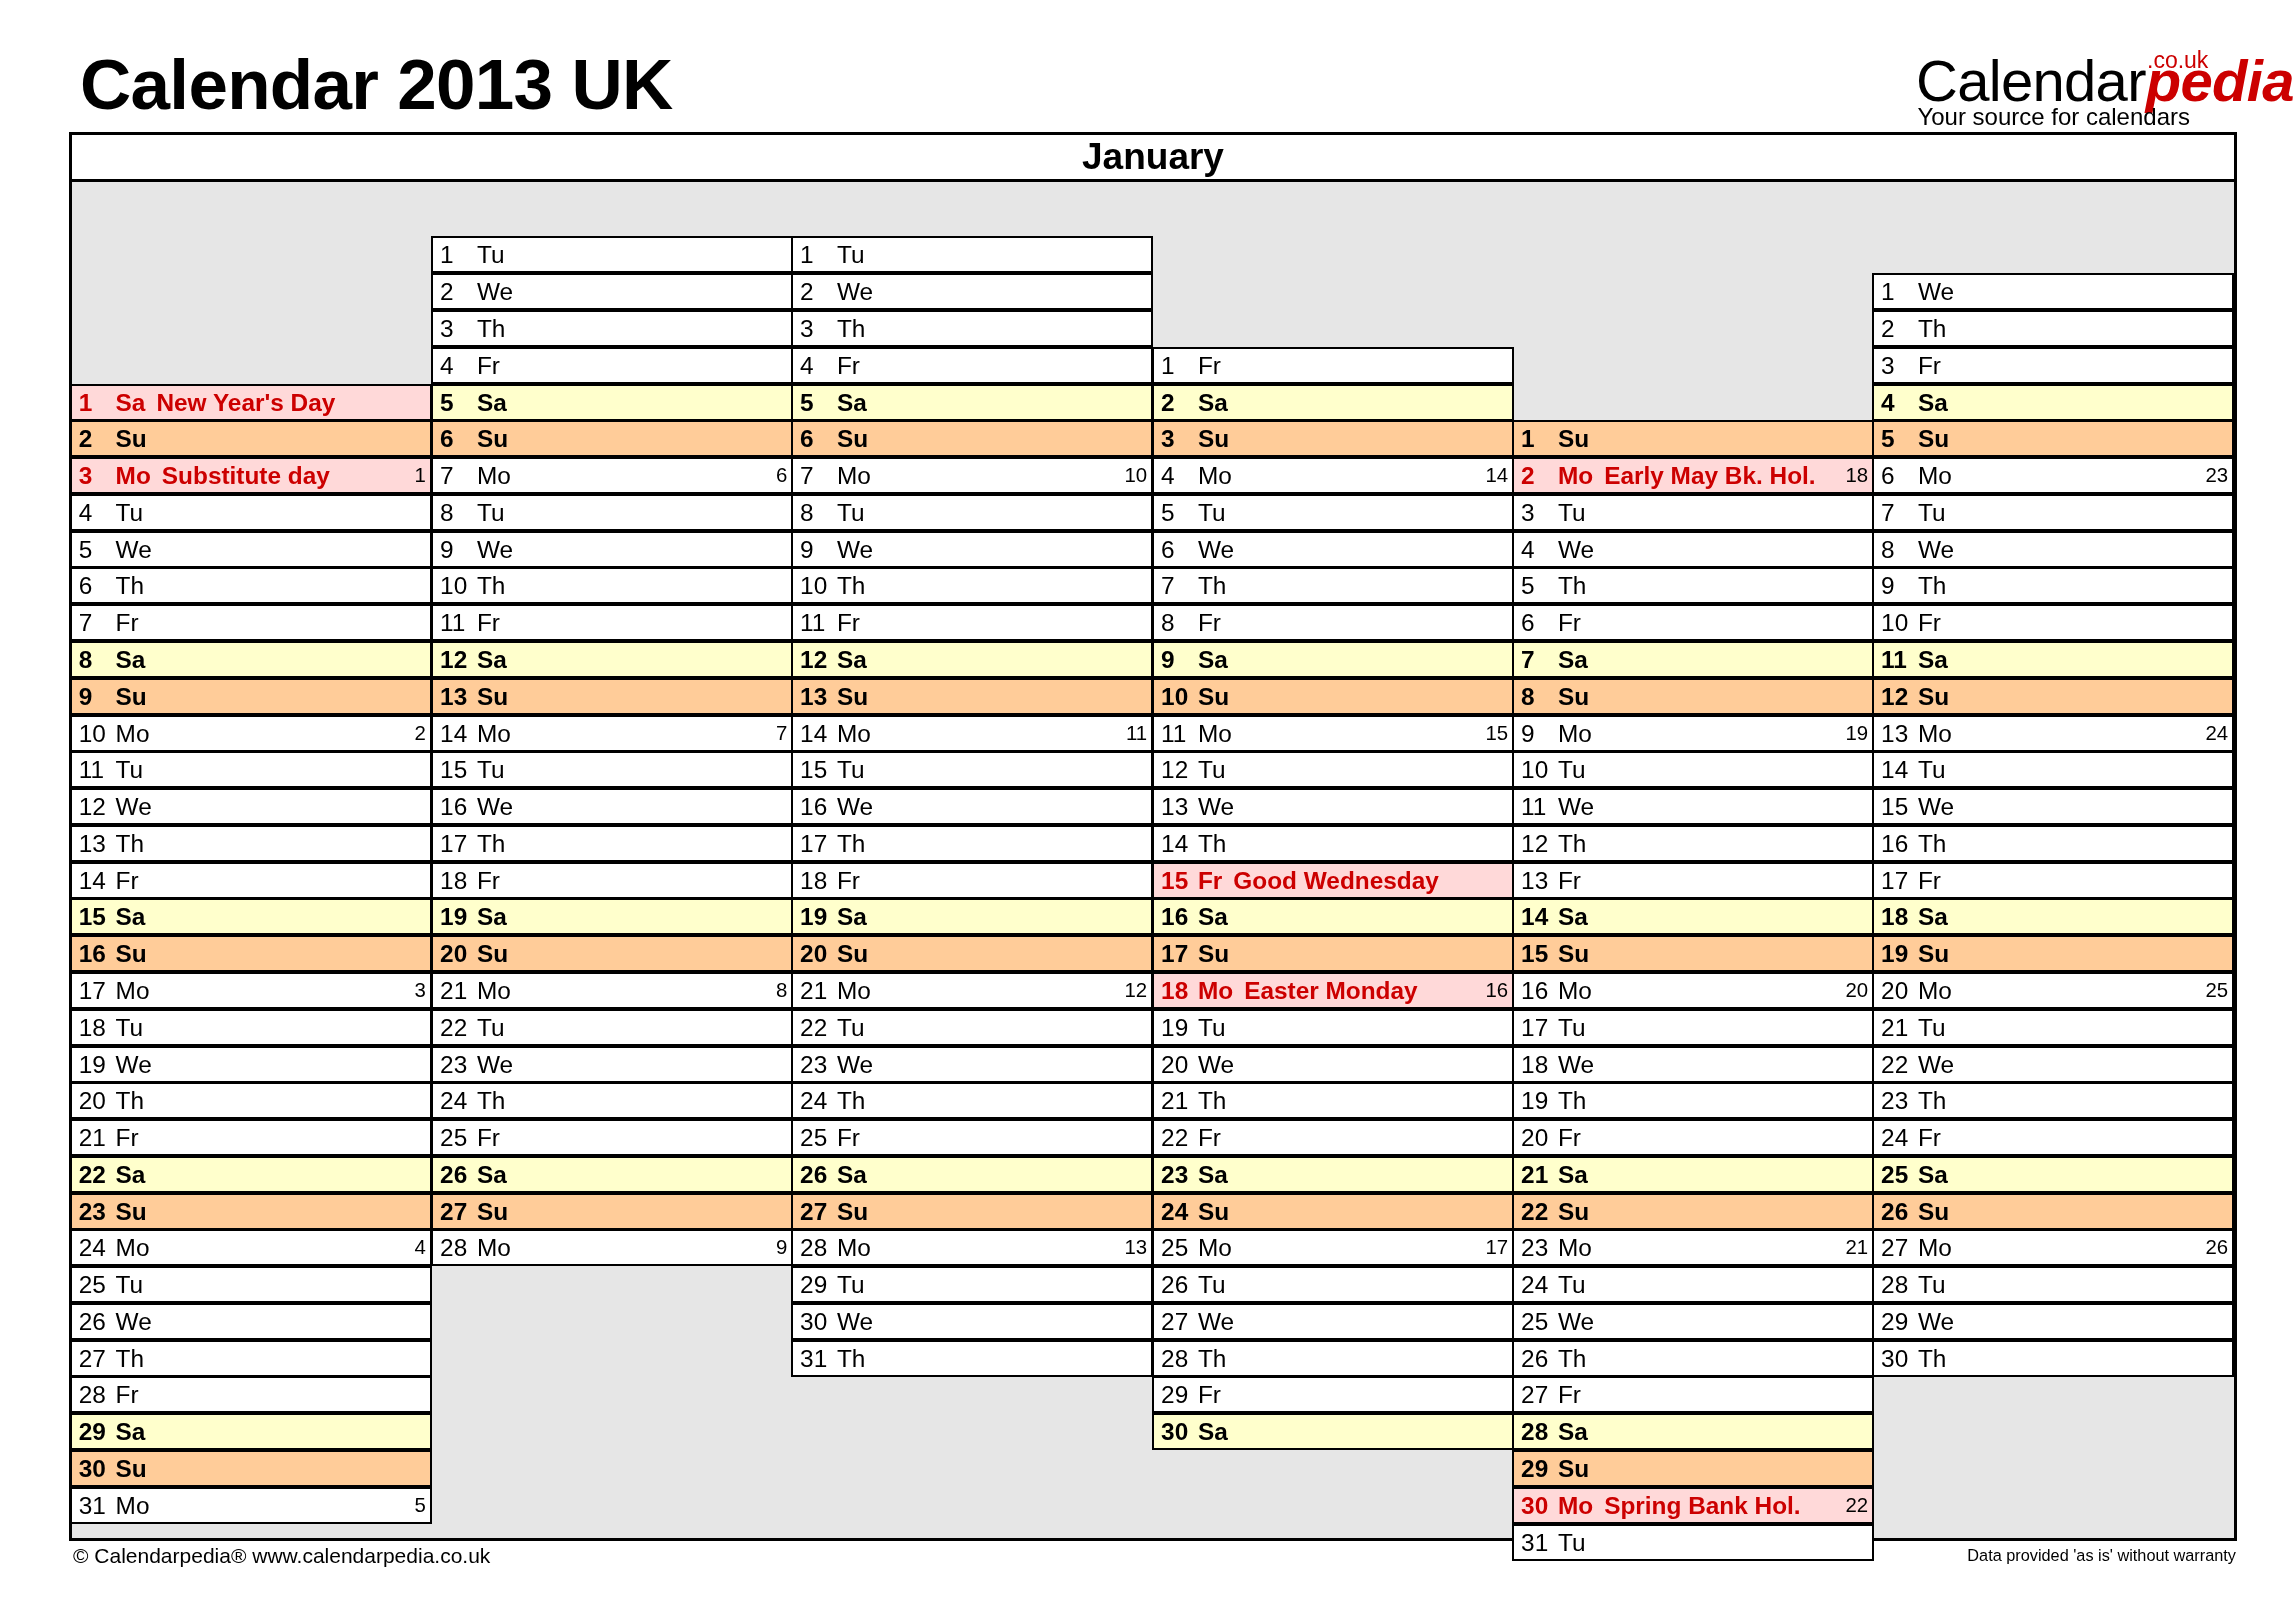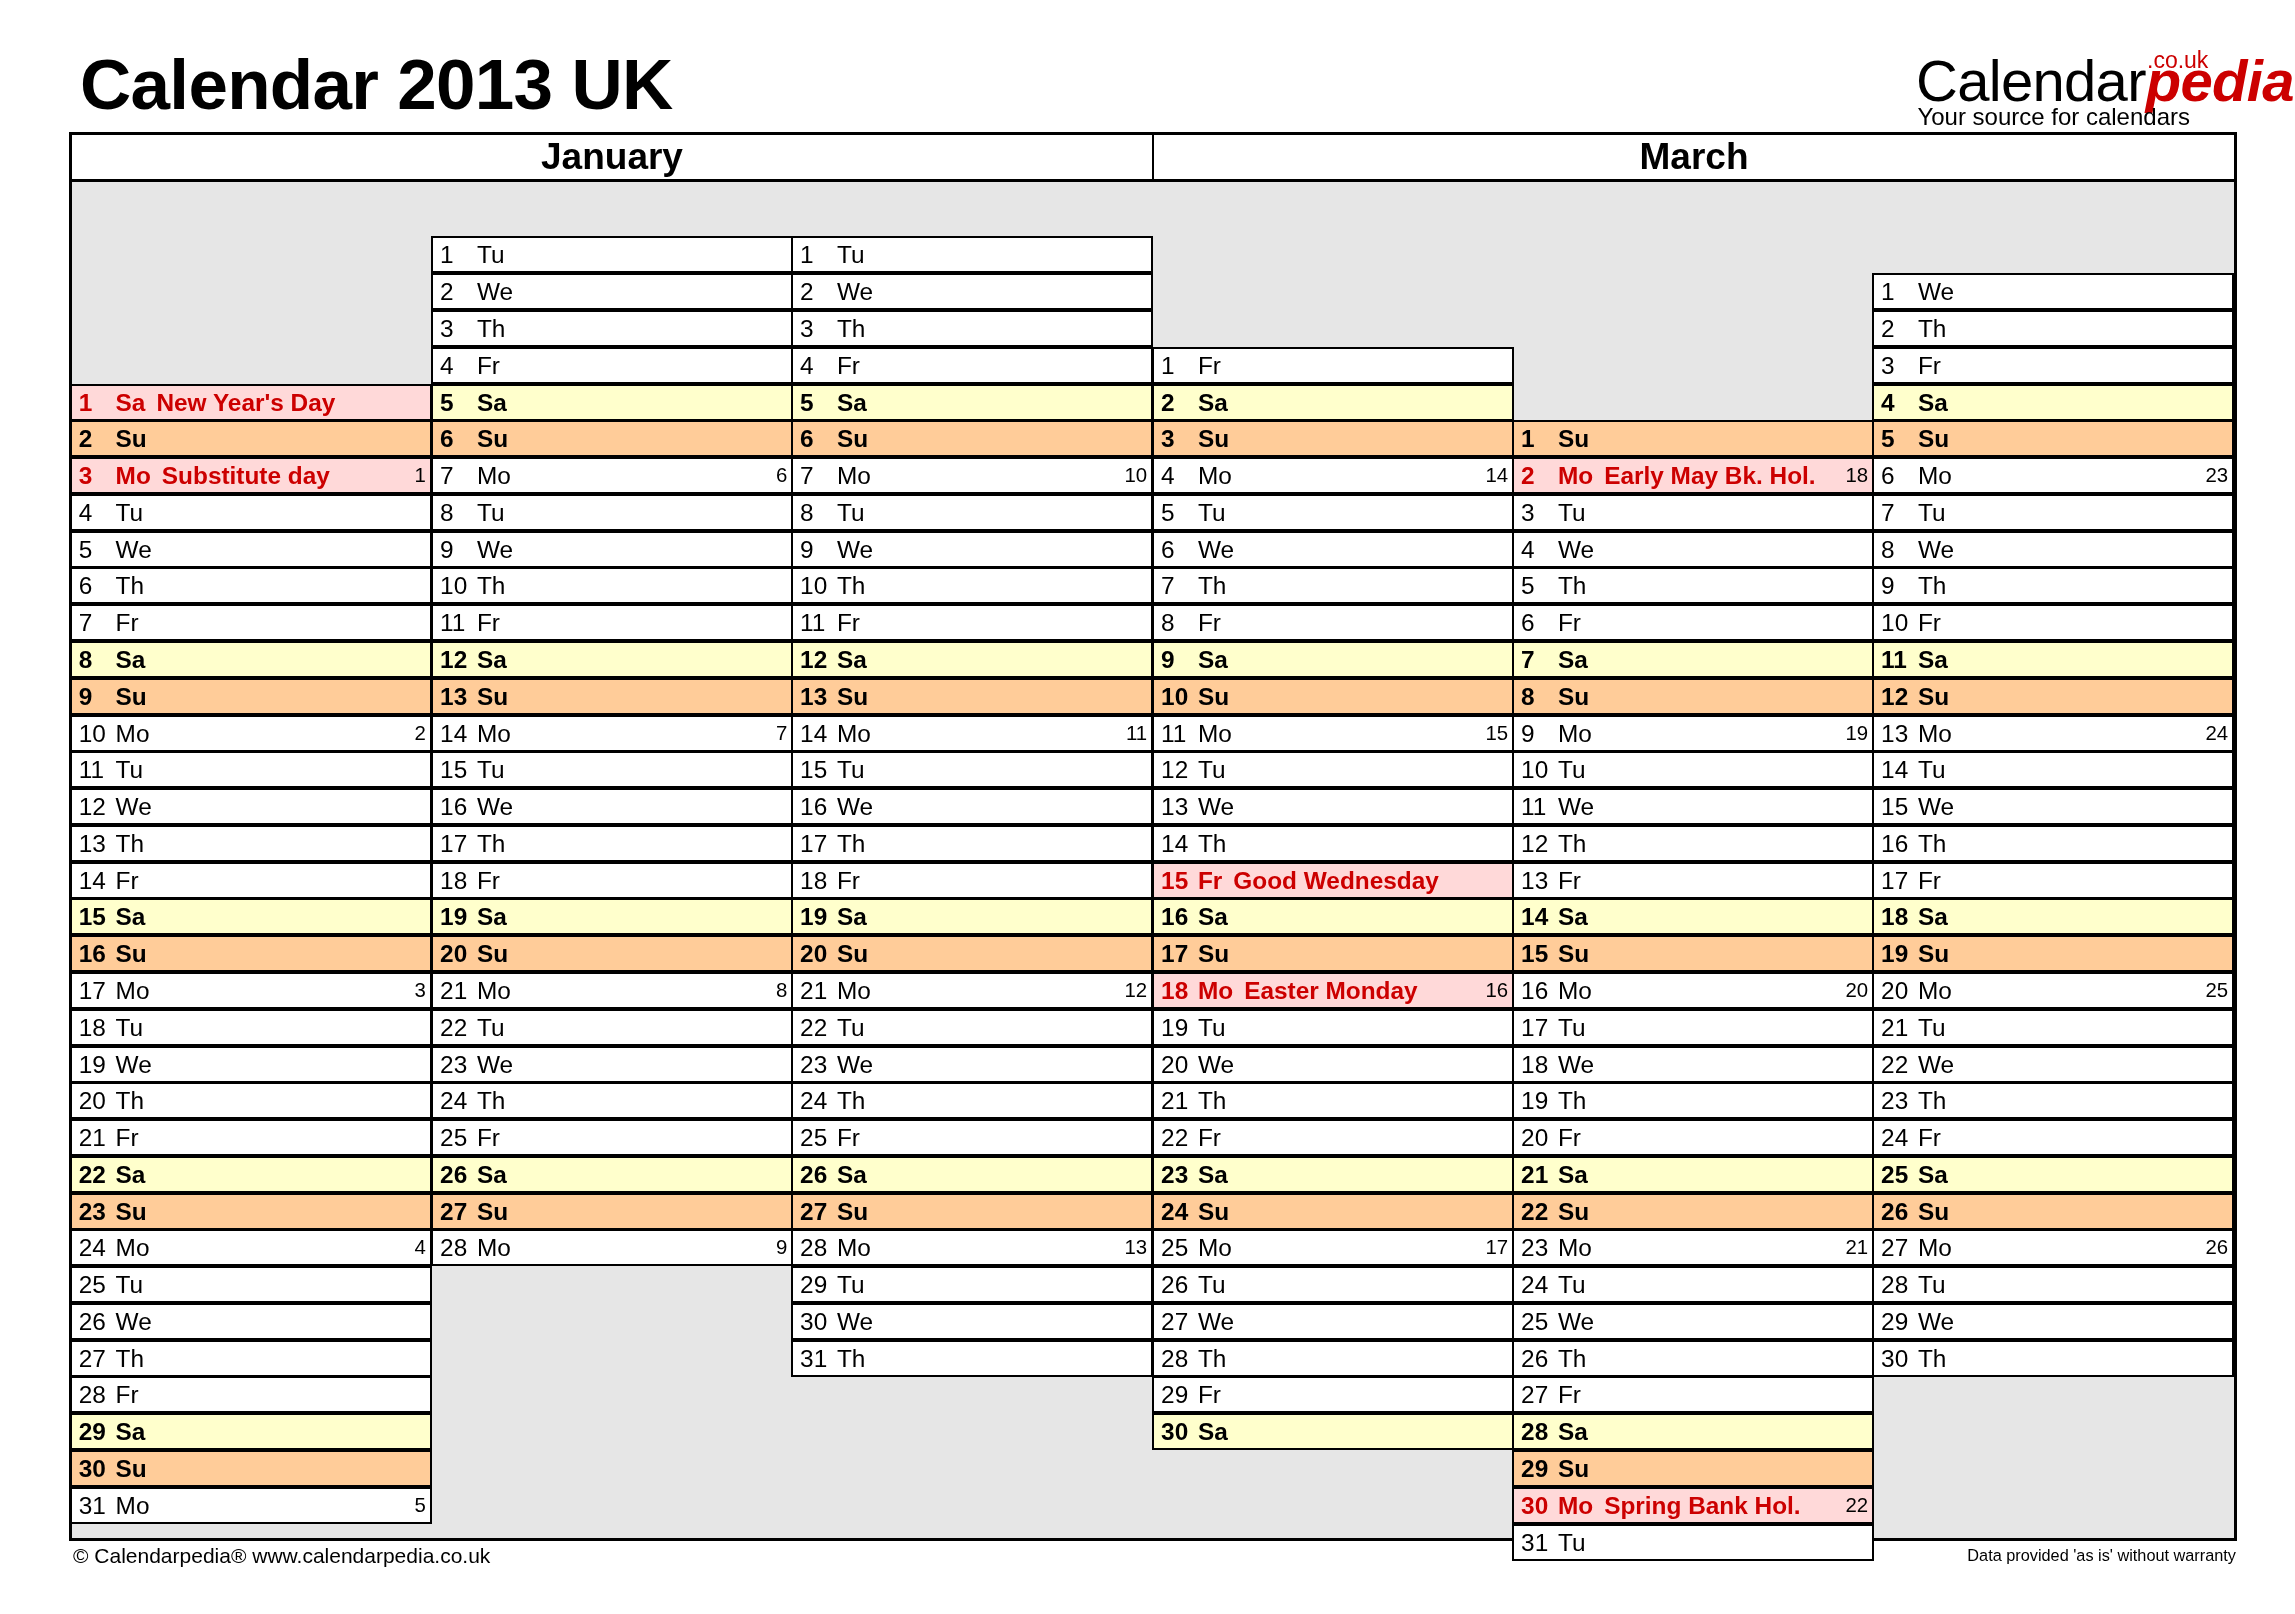--- a/index.html
+++ b/index.html
@@ -41,21 +41,20 @@
 
 <div class="logo">
   <div class="logo-main"><span>Calendar</span><span class="pedia">pedia</span></div>
   <div class="logo-couk">.co.uk</div>
   <div class="logo-tag">Your source for calendars</div>
 </div>
 
 <div class="table">
   <div class="hdr" id="hdr">
       <div class="hdr-cell">January</div>
-      <div class="hdr-cell">March</div>
     </div>
   <div class="grid" id="grid">
       <div class="col" style="left: 0px; width: 360px;">
         <div class="cell hol" style="top: 202px; width: 362px; left: -2px;">
           <span class="d">1</span>
           <span class="w">Sa</span>
           <span class="h">New Year's Day</span>
         </div>
         <div class="cell sun" style="top: 238px; width: 362px; left: -2px;">
           <span class="d">2</span>

